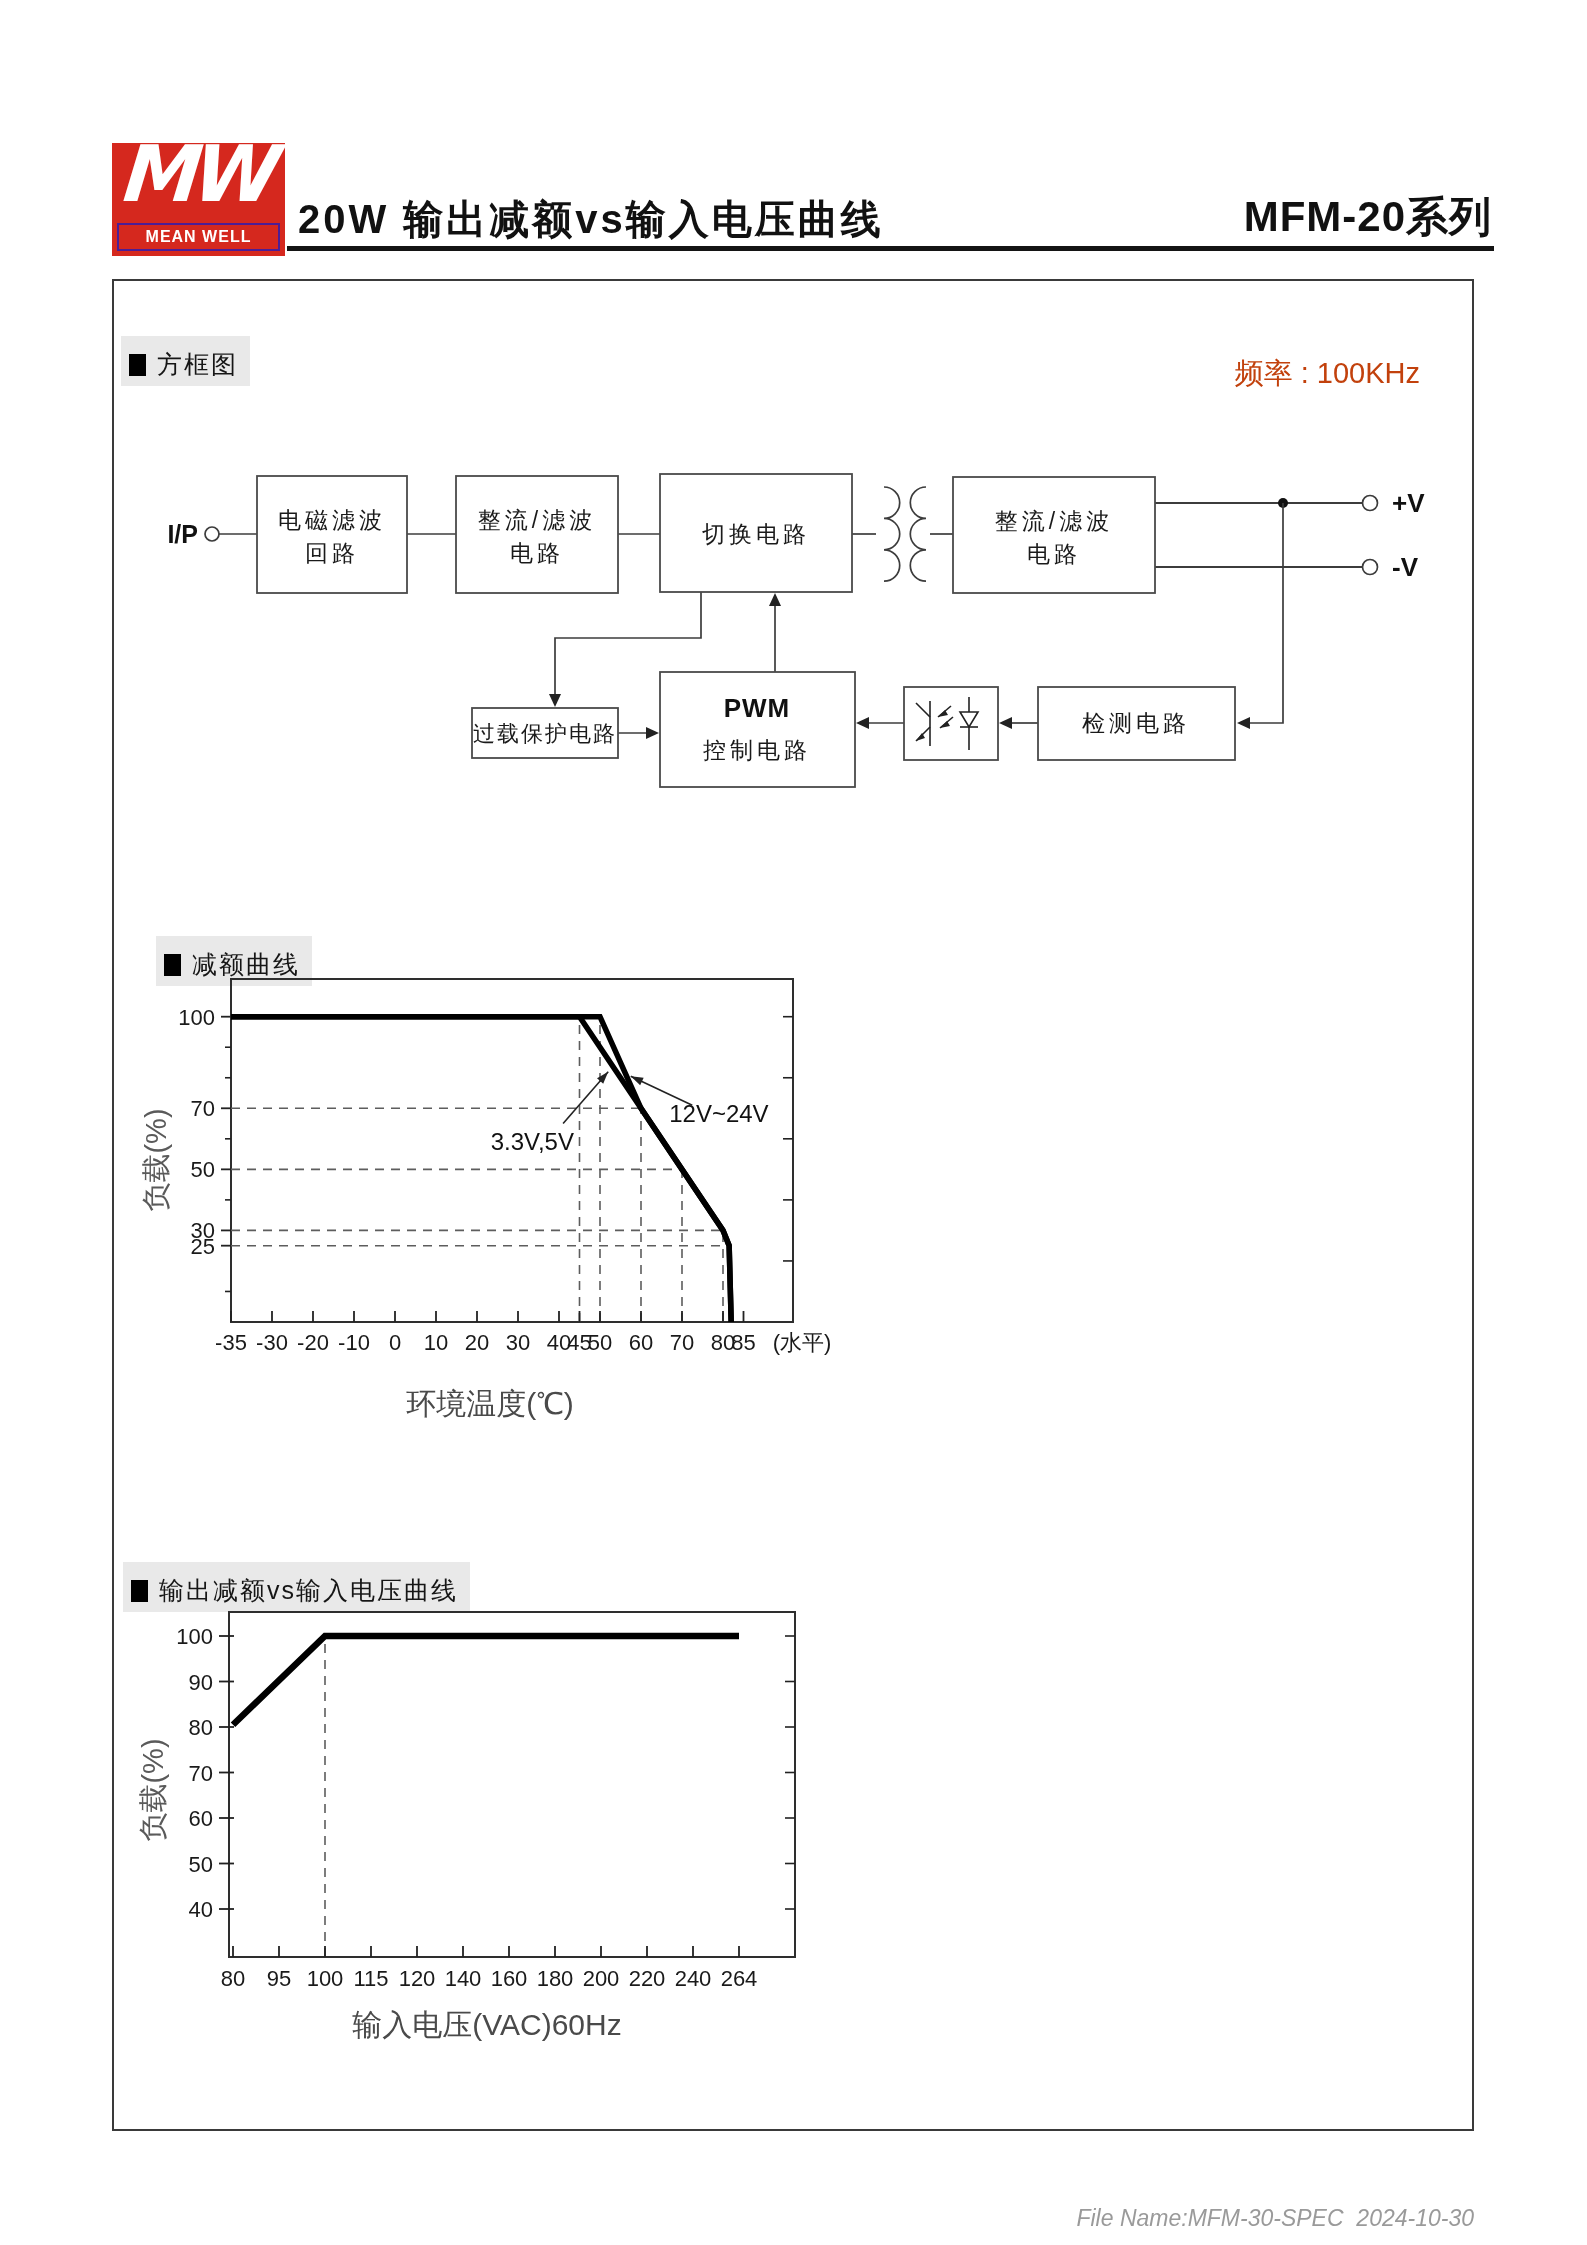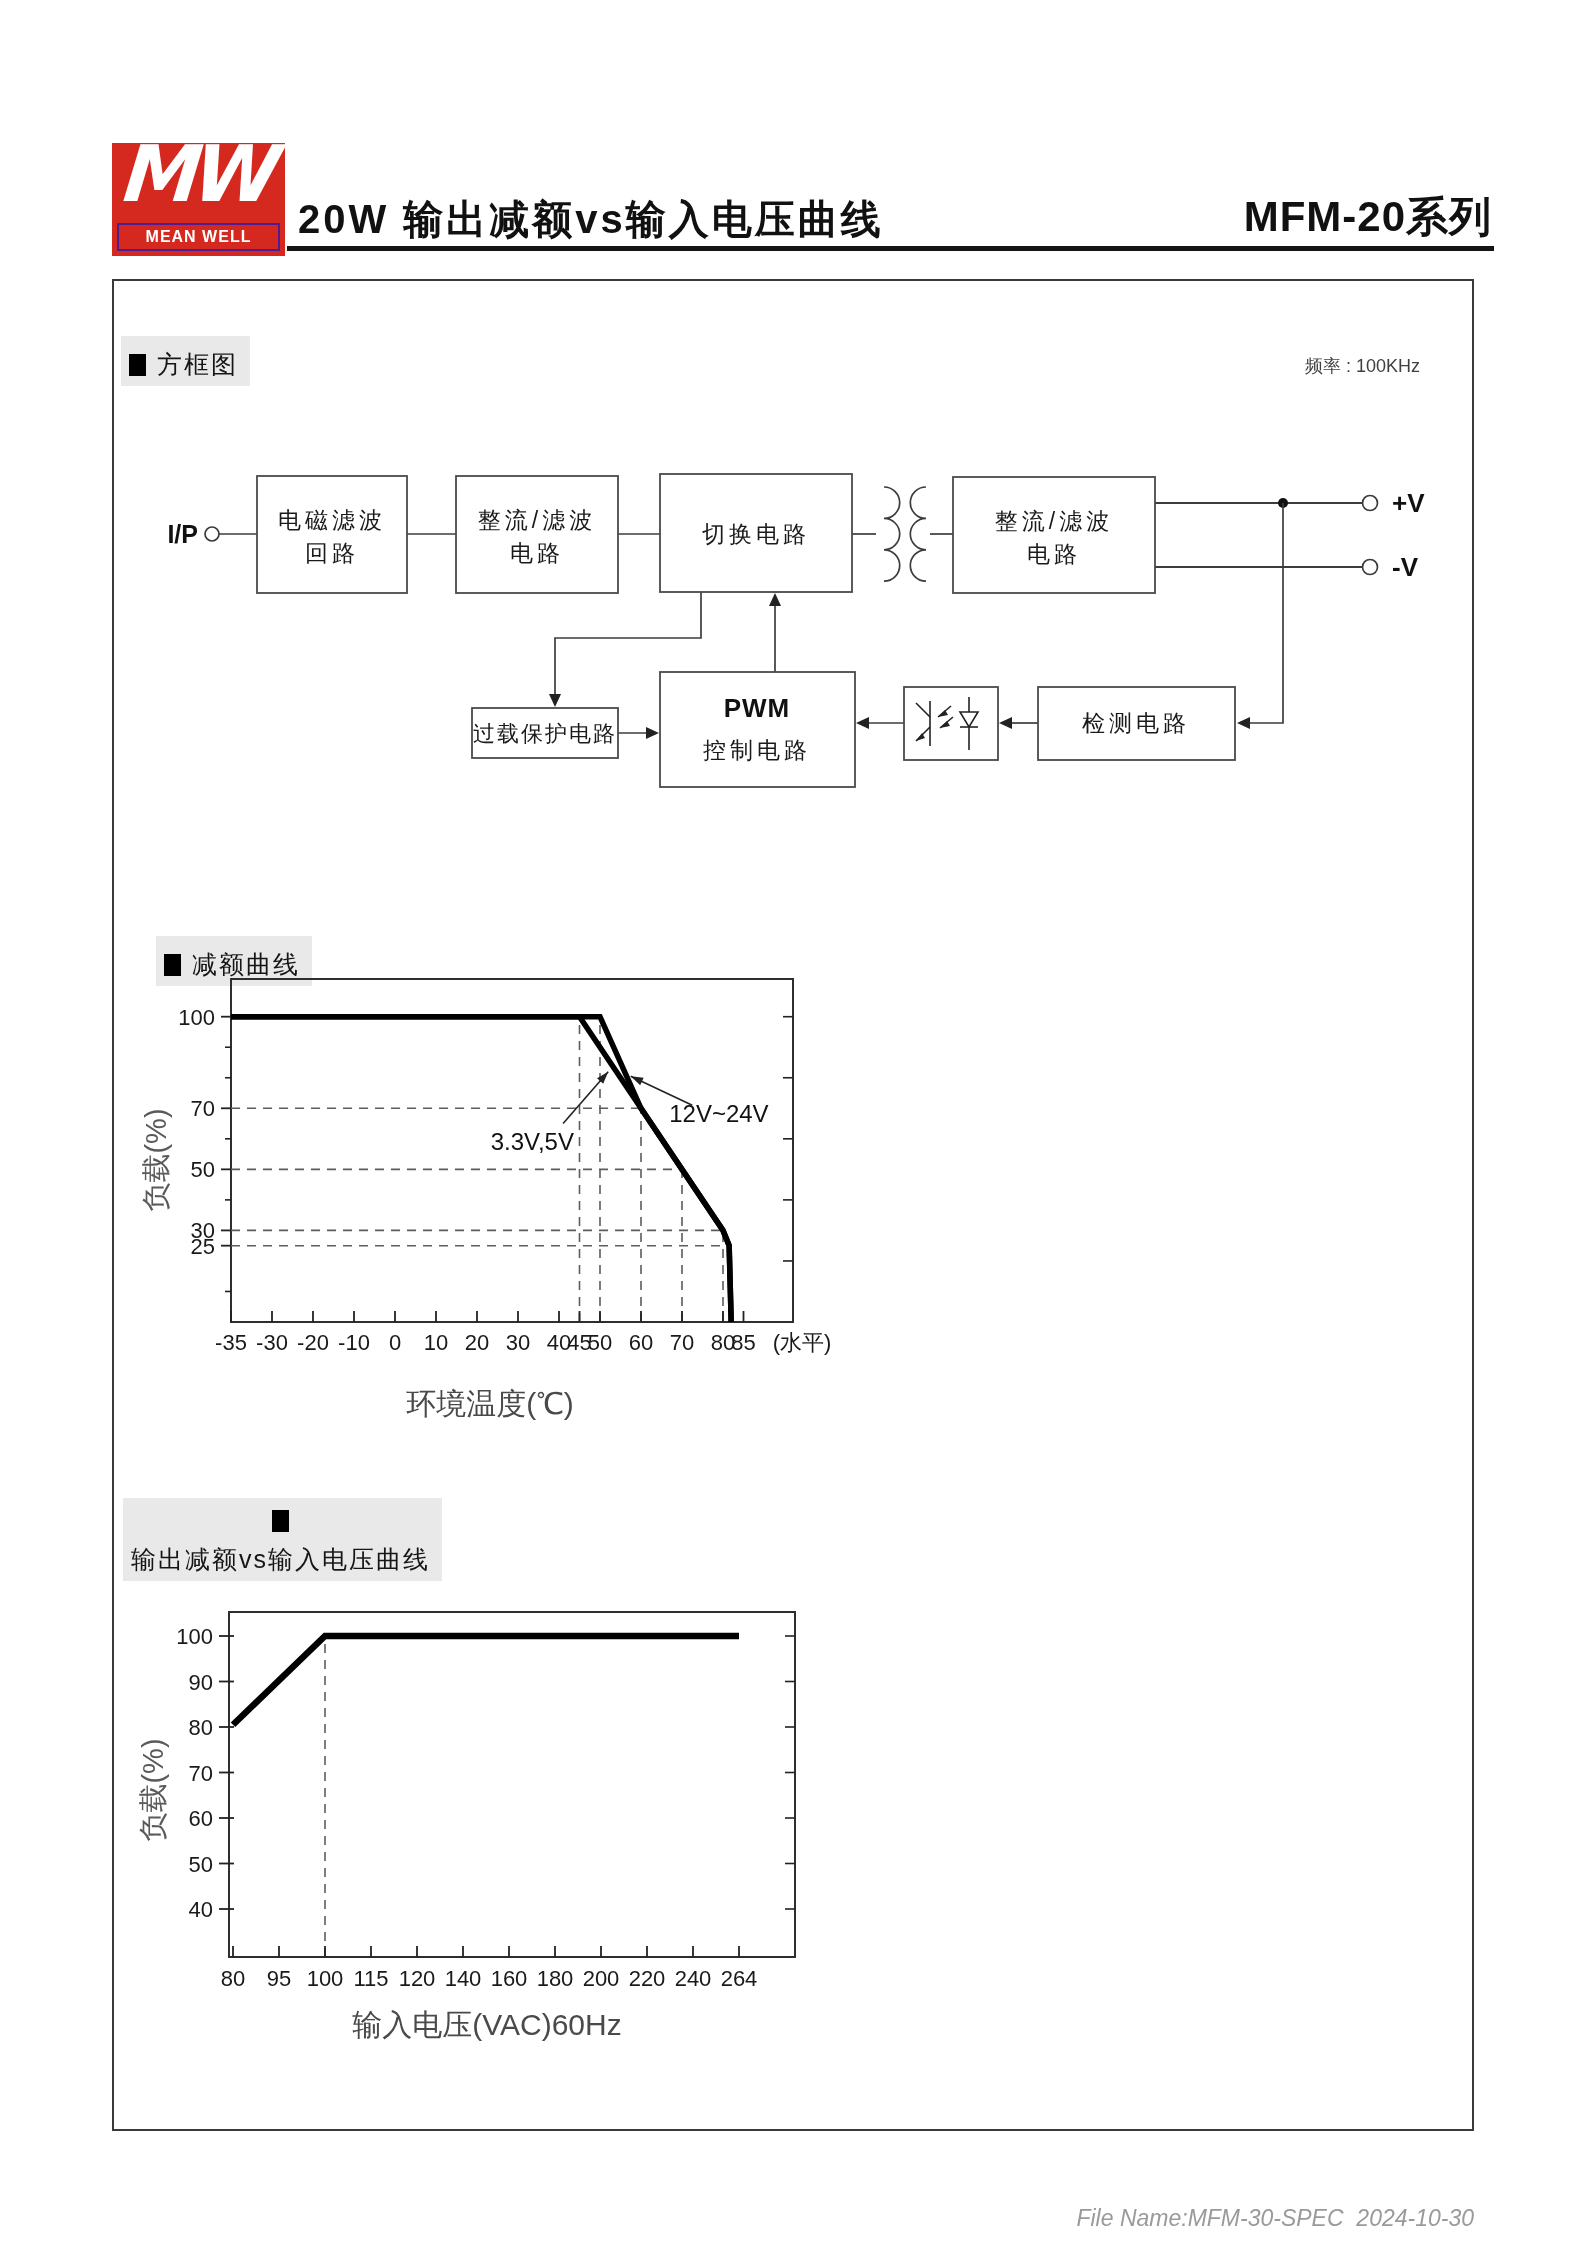--- a/index.html
+++ b/index.html
@@ -17,22 +17,22 @@
   #doc-series{position:absolute;right:95px;top:189px;font-size:42px;font-weight:700;
               letter-spacing:1px;white-space:nowrap;}
   #title-rule{position:absolute;left:287px;top:246px;width:1207px;height:5px;background:#141414;}
   
   #frame{position:absolute;left:112px;top:279px;width:1358px;height:1848px;border:2px solid #3a3a3a;}
   .sec-head{position:absolute;display:inline-flex;align-items:center;gap:11px;
             background:#e9e9e9;padding:12px 12px 5px 8px;}
   .sec-head .sq{width:17px;height:22px;background:#000;}
   .sec-head .txt{font-size:25px;color:#161616;letter-spacing:2px;white-space:nowrap;}
   #sec1{left:121px;top:336px;}
-  #sec3{left:123px;top:1498px;flex-direction:column;}
-  #freq{position:absolute;left:1120px;top:354px;width:300px;text-align:right;font-size:18px;color:#404040;}
+  #sec3{left:123px;top:1562px;}
+  #freq{position:absolute;left:1120px;top:354px;width:300px;text-align:right;font-size:29px;color:#c2410c;}
   
   svg{position:absolute;}
   svg text{font-family:"Liberation Sans",sans-serif;}
   .boxtxt{font-size:23px;letter-spacing:4px;fill:#1a1a1a;text-anchor:middle;}
   .small-boxtxt{font-size:22px;letter-spacing:2px;fill:#1a1a1a;text-anchor:middle;}
   .pwmtxt{font-size:26px;font-weight:bold;fill:#111;text-anchor:middle;letter-spacing:1px;}
   .termtxt{font-size:26px;font-weight:bold;fill:#111;}
   .iptxt{font-size:25px;font-weight:600;fill:#111;text-anchor:end;}
   #footer{position:absolute;left:900px;top:2205px;width:574px;text-align:right;
           font-size:23px;font-style:italic;color:#9a9a9a;white-space:nowrap;}

